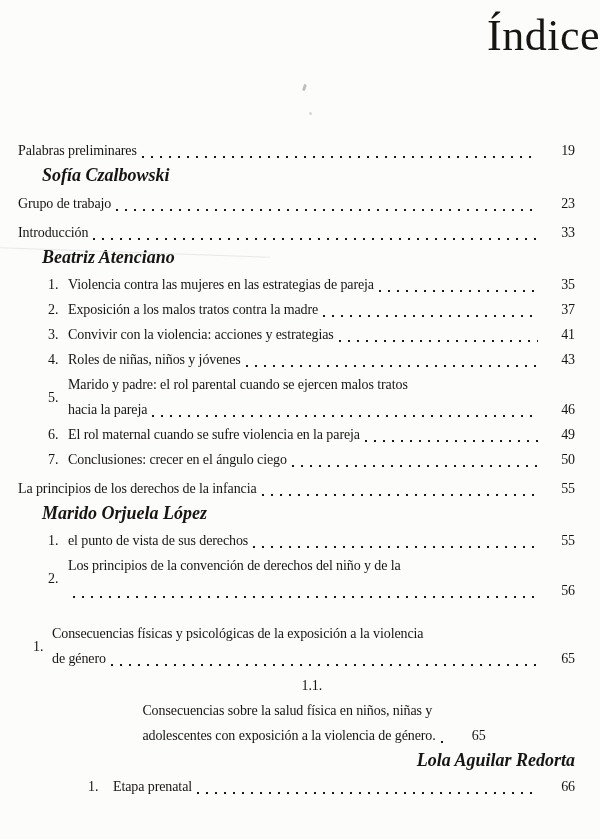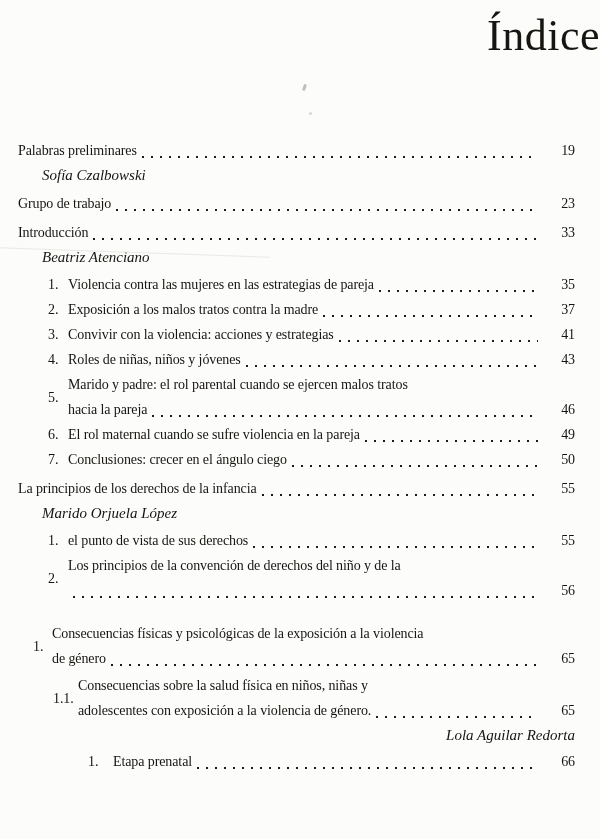--- a/index.html
+++ b/index.html
@@ -53,33 +53,34 @@
 
   
   .head  { padding-left: 0; }
   .it-l0 { padding-left: 15px; } .it-l0 .num { width: 19px; }
   .it-l1 { padding-left: 30px; } .it-l1 .num { width: 20px; }
   .it-l2 { padding-left: 35px; } .it-l2 .num { width: 25px; }
   .it-l3 { padding-left: 70px; } .it-l3 .num { width: 25px; }
 
   .author {
     font-style: italic;
-    font-size: 15px;
+    font-size: 18px;
     line-height: 24px;
     padding-left: 24px;
     letter-spacing: 0;
+    font-weight: bold;
   }
   .author.deep { padding-left: 67px; text-align: right; }
 
   
   .sb { margin-top: 4px; }
   .entry.it-l0.sb { margin-top: 18px; }
   .author + .entry.it-l1 { margin-top: 3px; }
   .author + .entry.it-l3 { margin-top: 2px; }
-  .entry.it-l0 + .entry.it-l2 { margin-top: 2px; }
+  .entry.it-l0 + .entry.it-l2 { margin-top: 2px; flex-direction: column; }
 
   
   .speck-a {
     position: absolute; left: 303px; top: 84px;
     width: 3px; height: 7px;
     border-radius: 2px;
     background: #8a8a85;
     transform: rotate(18deg);
     opacity: 0.55;
   }

